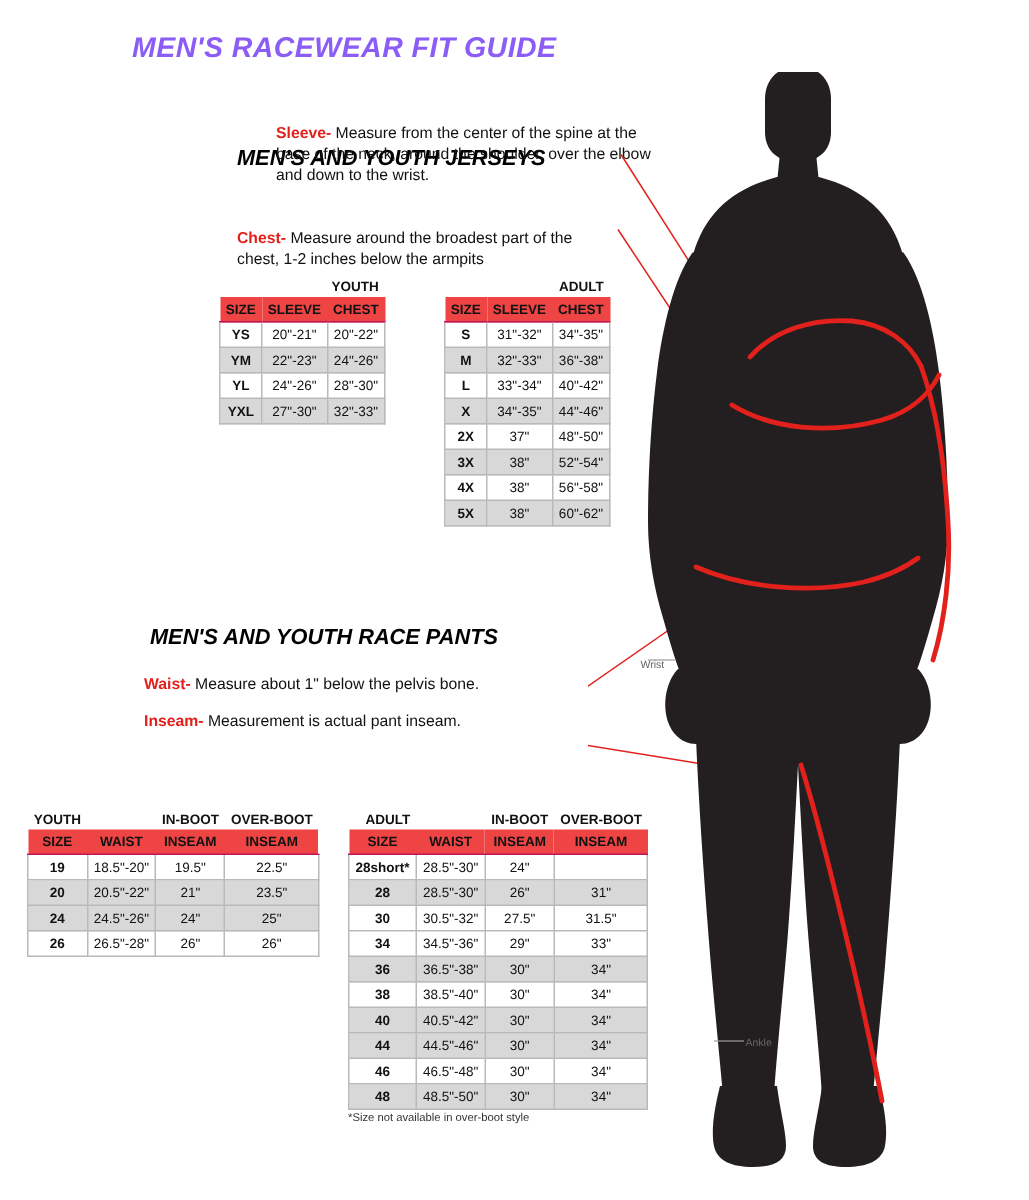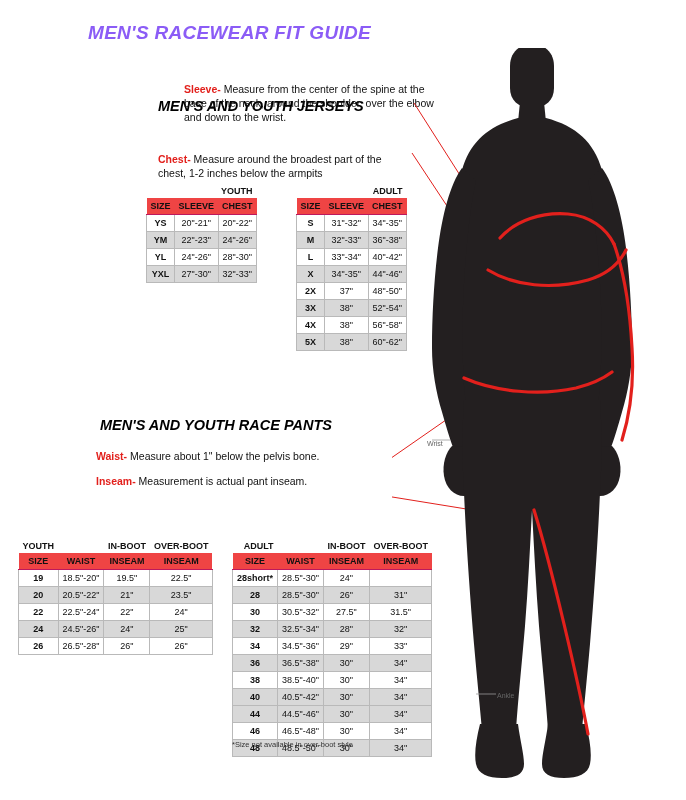--- a/index.html
+++ b/index.html
@@ -248,26 +248,20 @@
       <td>18.5"-20"</td>
       <td>19.5"</td>
       <td>22.5"</td>
     </tr>
     <tr class="shade">
       <td class="sz">20</td>
       <td>20.5"-22"</td>
       <td>21"</td>
       <td>23.5"</td>
     </tr>
-    <tr>
-      <td class="sz">22</td>
-      <td>22.5"-24"</td>
-      <td>22"</td>
-      <td>24"</td>
-    </tr>
     <tr class="shade">
       <td class="sz">24</td>
       <td>24.5"-26"</td>
       <td>24"</td>
       <td>25"</td>
     </tr>
     <tr>
       <td class="sz">26</td>
       <td>26.5"-28"</td>
       <td>26"</td>
@@ -301,26 +295,20 @@
       <td>28.5"-30"</td>
       <td>26"</td>
       <td>31"</td>
     </tr>
     <tr>
       <td class="sz">30</td>
       <td>30.5"-32"</td>
       <td>27.5"</td>
       <td>31.5"</td>
     </tr>
-    <tr class="shade">
-      <td class="sz">32</td>
-      <td>32.5"-34"</td>
-      <td>28"</td>
-      <td>32"</td>
-    </tr>
     <tr>
       <td class="sz">34</td>
       <td>34.5"-36"</td>
       <td>29"</td>
       <td>33"</td>
     </tr>
     <tr class="shade">
       <td class="sz">36</td>
       <td>36.5"-38"</td>
       <td>30"</td>

